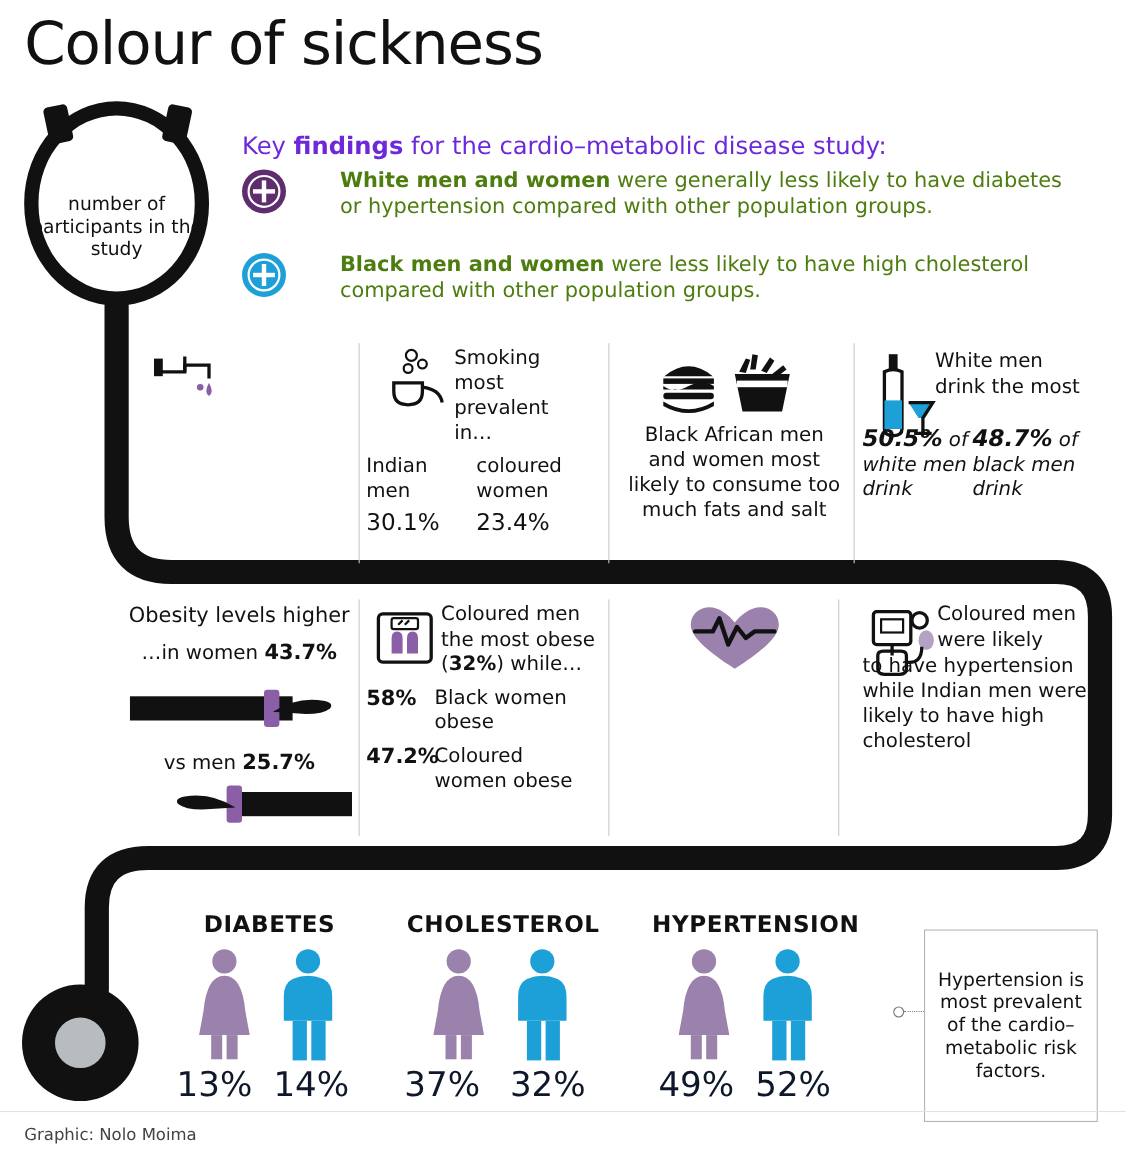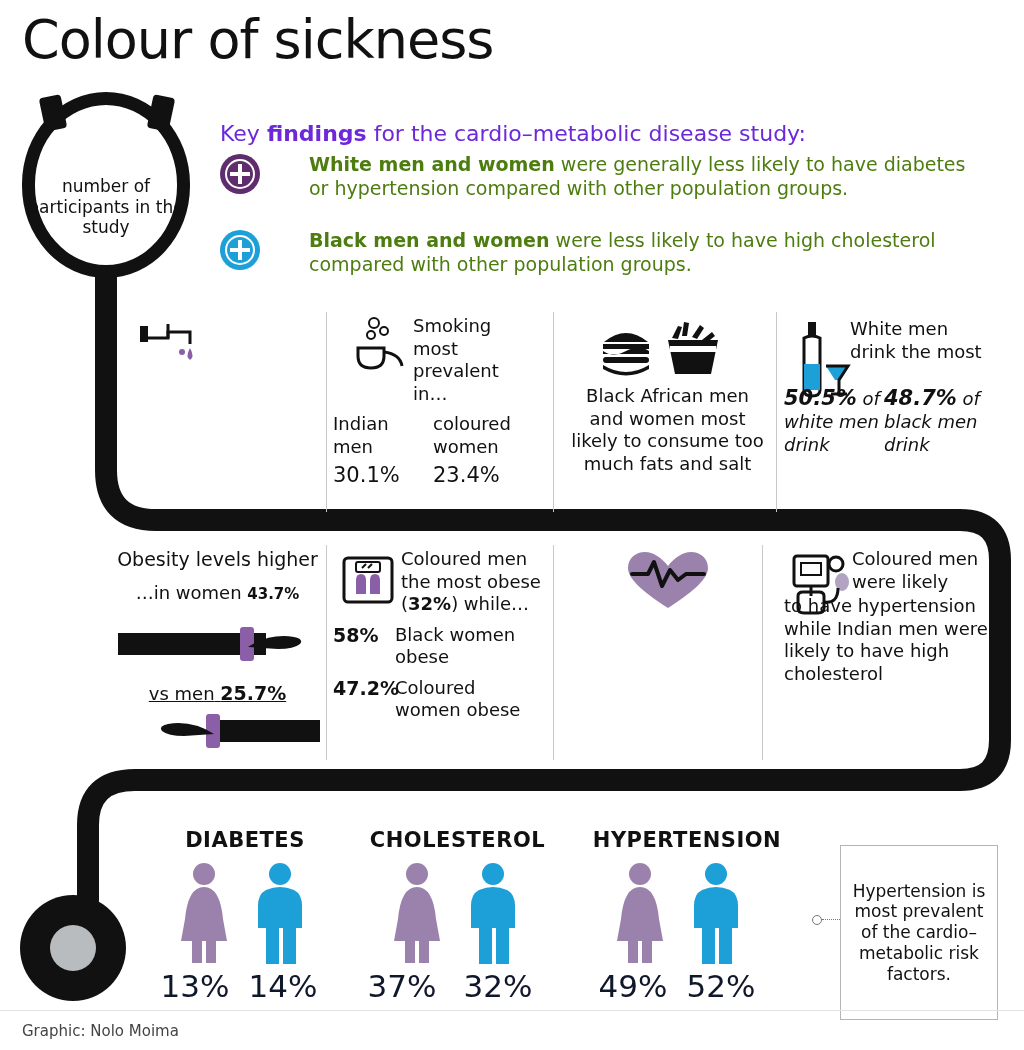--- a/index.html
+++ b/index.html
@@ -282,30 +282,30 @@
   </div>
 
   <div class="vline" style="left:326px; top:545px; height:215px;"></div>
   <div class="vline" style="left:553px; top:545px; height:215px;"></div>
   <div class="vline" style="left:762px; top:545px; height:215px;"></div>
 
   <div class="cell r2c1">
     <div style="font-size:19px;">Obesity levels higher</div>
     <div style="margin-top:10px;">
       <span>…in women</span>
-      <span class="bold" style="font-size:15px;">43.7%</span>
+      <span class="bold" style="font-size:19px;">43.7%</span>
     </div>
   </div>
 
   <svg class="ic" style="left:118px; top:625px;" width="195" height="40" viewBox="0 0 195 40">
     <rect x="0" y="8" width="148" height="22" fill="#111"></rect>
     <rect x="122" y="2" width="14" height="34" rx="3" fill="#8b5fa8"></rect>
     <path d="M130,22 q22,-14 46,-10 q10,2 6,7 q-6,5 -22,5 z" fill="#111"></path>
   </svg>
-  <div class="cell" style="left:110px; top:682px; width:215px; text-align:center;text-decoration:underline;">
+  <div class="cell" style="left:110px; top:682px; width:215px; text-align:center;">
     <span>vs men</span>
     <span class="bold" style="font-size:19px;">25.7%</span>
   </div>
   <svg class="ic" style="left:148px; top:712px;" width="175" height="40" viewBox="0 0 175 40">
     <rect x="60" y="8" width="112" height="22" fill="#111"></rect>
     <rect x="58" y="2" width="14" height="34" rx="3" fill="#8b5fa8"></rect>
     <path d="M66,22 q-22,-14 -46,-10 q-10,2 -6,7 q6,5 22,5 z" fill="#111"></path>
   </svg>
 
   <svg class="ic" style="left:340px; top:552px;" width="56" height="56" viewBox="0 0 56 56">

